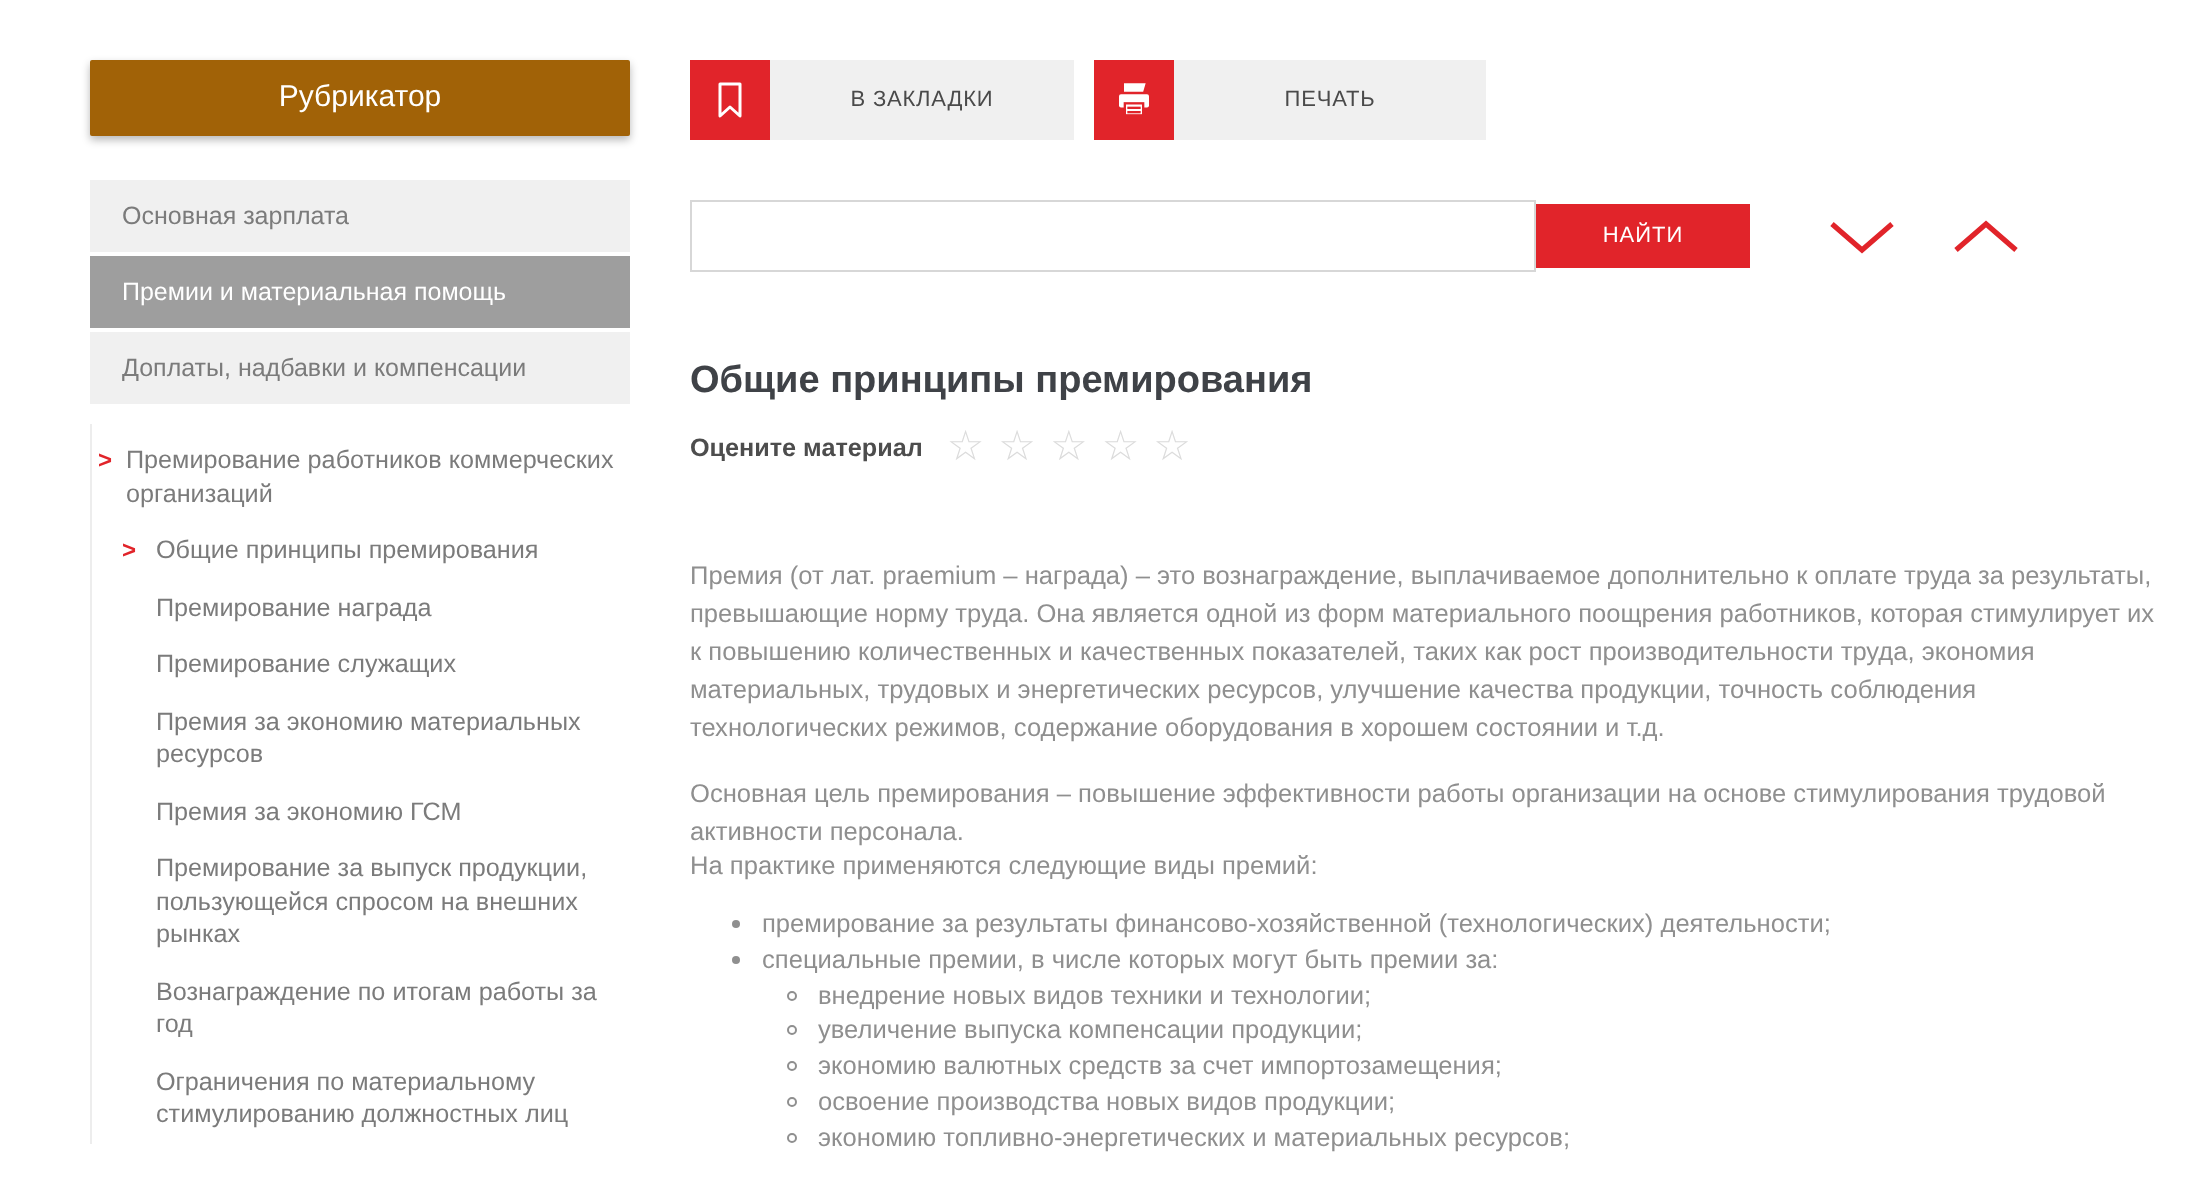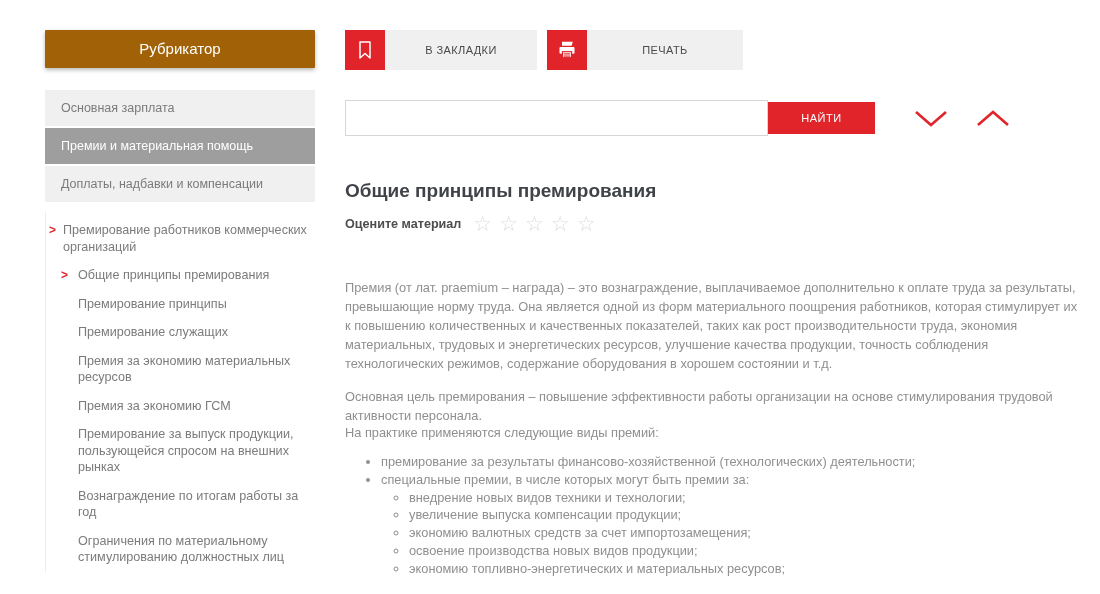--- a/index.html
+++ b/index.html
@@ -100,21 +100,21 @@
     <nav class="submenu">
       <div class="sub-item lvl1">
         <span class="arrow">&gt;</span>
         <span>Премирование работников коммерческих организаций</span>
       </div>
       <div class="sub-item lvl2">
         <span class="arrow">&gt;</span>
         <span>Общие принципы премирования</span>
       </div>
       <div class="sub-item lvl2">
-        <span>Премирование принципы</span>
+        <span>Премирование награда</span>
       </div>
       <div class="sub-item lvl2">
         <span>Премирование служащих</span>
       </div>
       <div class="sub-item lvl2">
         <span>Премия за экономию материальных ресурсов</span>
       </div>
       <div class="sub-item lvl2">
         <span>Премия за экономию ГСМ</span>
       </div>

